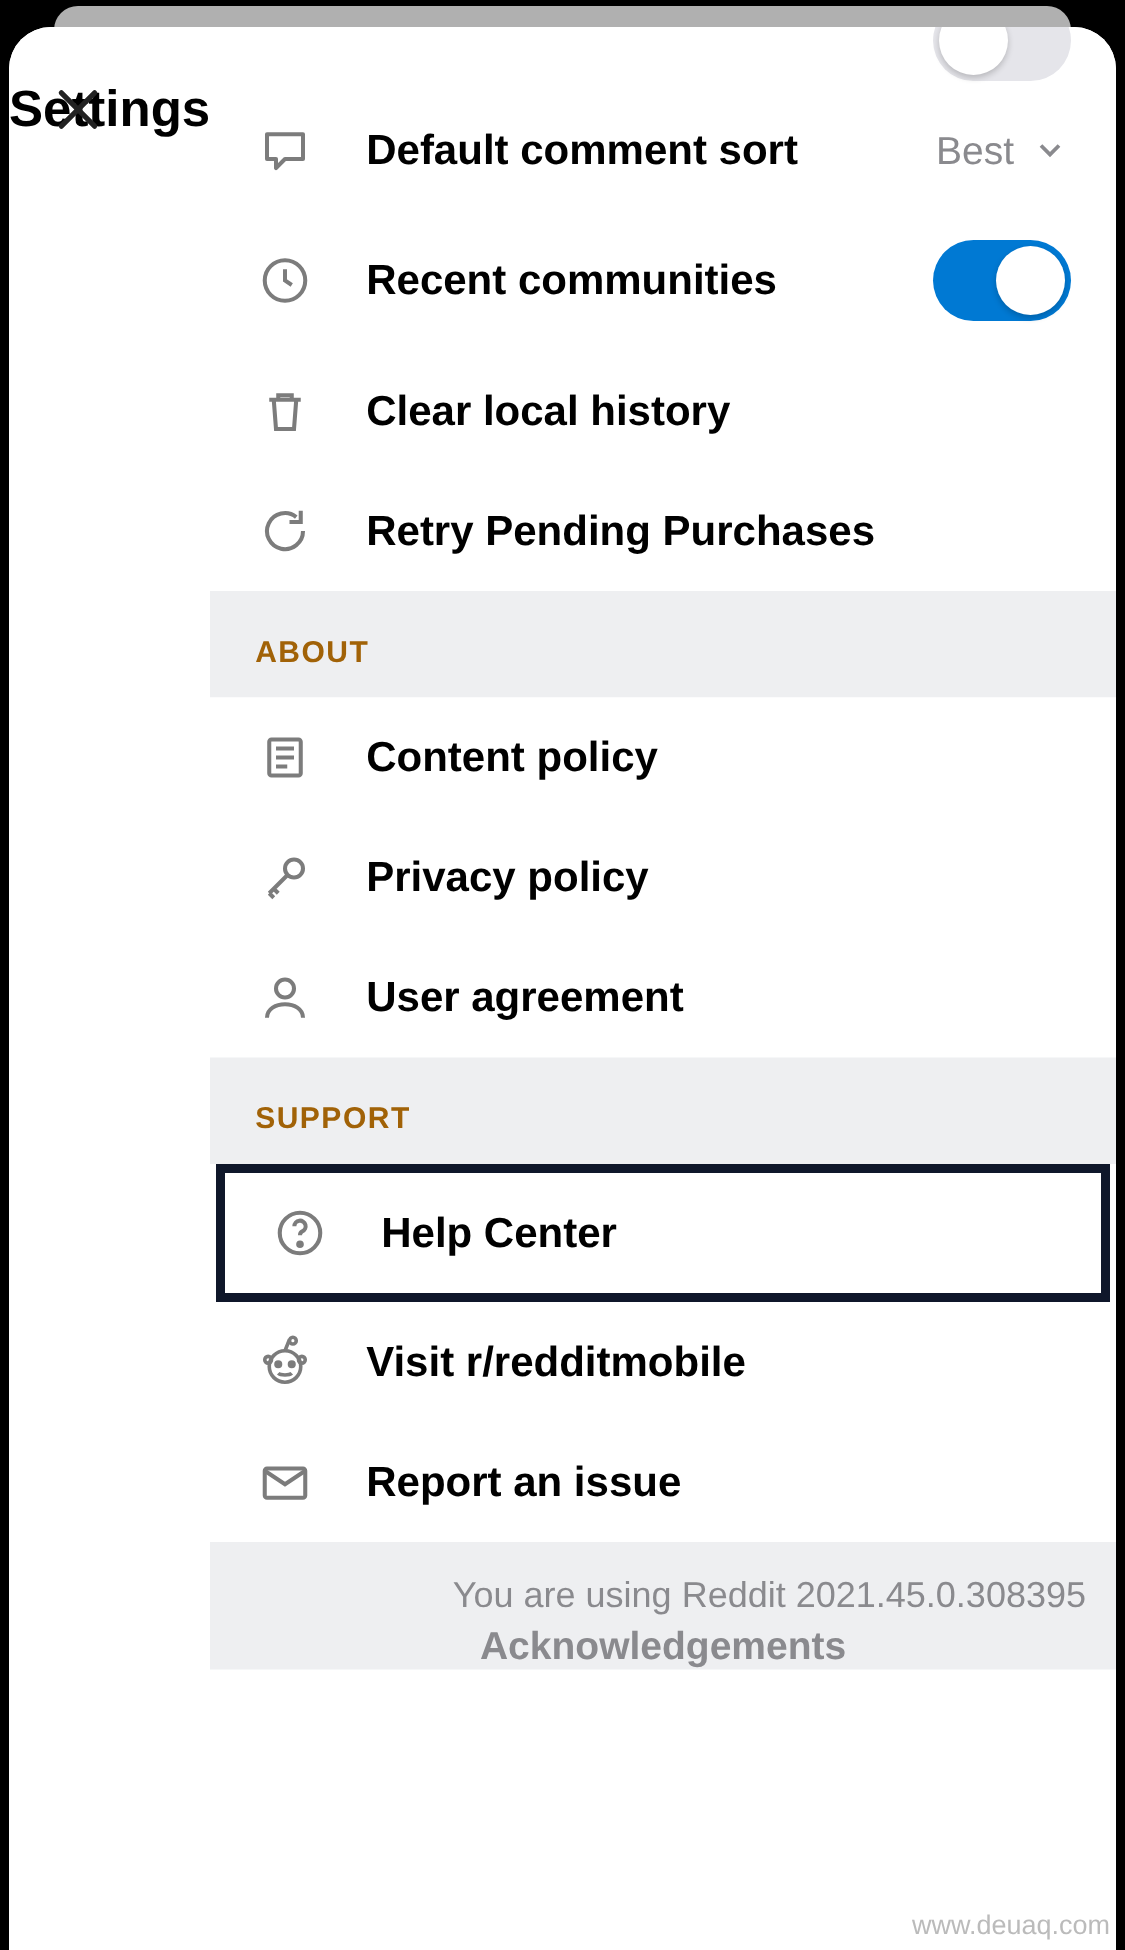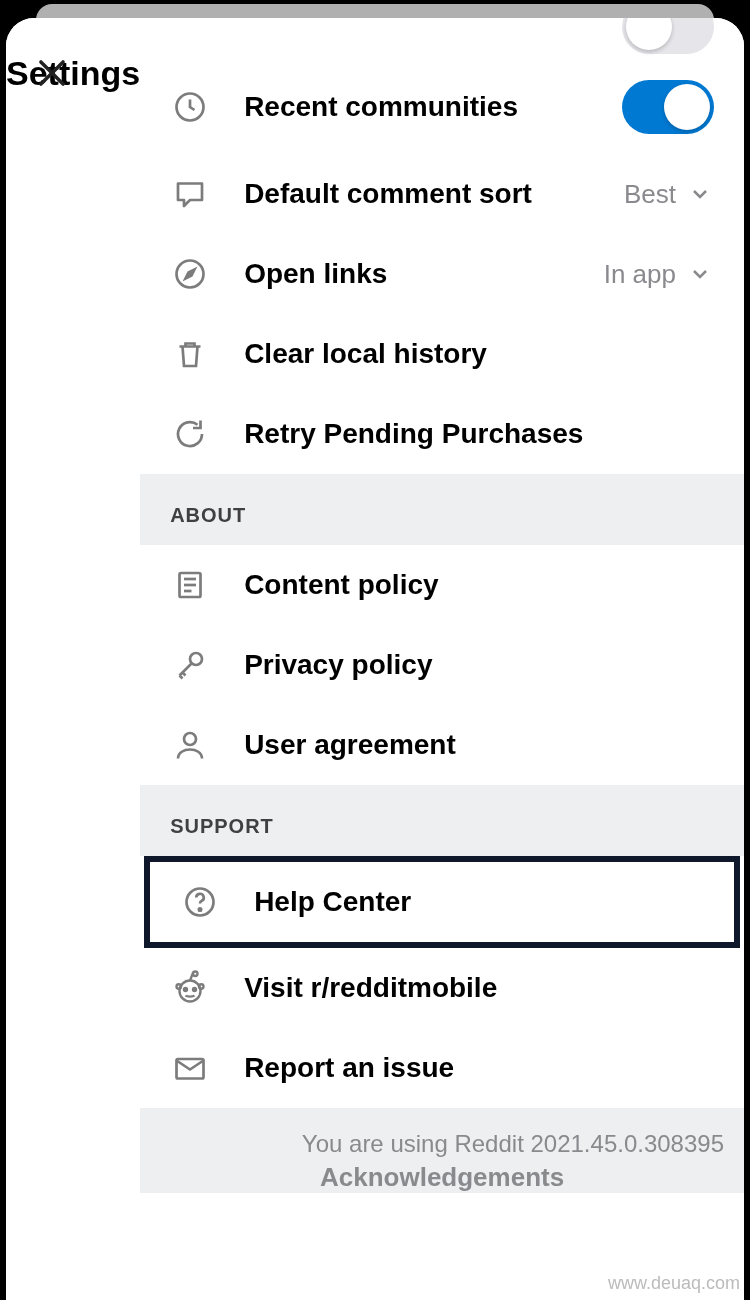--- a/index.html
+++ b/index.html
@@ -143,21 +143,21 @@
     background: #fff;
     border-radius: 50%;
     box-shadow: 0 2px 4px rgba(0,0,0,0.2);
   }
   .section-header {
     background: #eeeff1;
     padding: 30px 30px 18px 30px;
     font-size: 20px;
     font-weight: 600;
     letter-spacing: 1px;
-    color: #404040;
+    color: #a16207;
     text-transform: uppercase;
   }
   .highlight-box {
     border: 6px solid #0f172a;
     margin: 0 4px;
   }
   .footer {
     background: #eeeff1;
     text-align: center;
     padding: 22px 20px 0 20px;
@@ -202,58 +202,43 @@
 
   <div class="content">
 
     <div class="partial-toggle-row">
       <div class="partial-toggle"></div>
     </div>
 
     <div class="row">
       <div class="row-icon">
         <svg viewBox="0 0 24 24" fill="none" stroke="currentColor" stroke-width="1.8">
-            <circle cx="12" cy="12" r="9"></circle>
-            <polyline points="12 7 12 12 15 14"></polyline>
-          </svg>
-      </div>
-      <div class="row-label">Recent communities</div>
-      <div class="toggle on"></div>
-    </div>
-
-    <div class="row">
-      <div class="row-icon">
-        <svg viewBox="0 0 24 24" fill="none" stroke="currentColor" stroke-width="1.8">
             <path d="M4 5h16v11H12l-4 4v-4H4z" stroke-linejoin="round"></path>
           </svg>
       </div>
       <div class="row-label">Default comment sort</div>
       <div class="row-value">Best</div>
       <div class="chevron">
         <svg viewBox="0 0 24 24" fill="none" stroke="currentColor" stroke-width="2.5">
             <polyline points="6 9 12 15 18 9"></polyline>
           </svg>
       </div>
     </div>
 
     <div class="row">
       <div class="row-icon">
         <svg viewBox="0 0 24 24" fill="none" stroke="currentColor" stroke-width="1.8">
             <circle cx="12" cy="12" r="9"></circle>
-            <polygon points="15 9 13 13 9 15 11 11" fill="currentColor"></polygon>
-          </svg>
-      </div>
-      <div class="row-label">Open links</div>
-      <div class="row-value">In app</div>
-      <div class="chevron">
-        <svg viewBox="0 0 24 24" fill="none" stroke="currentColor" stroke-width="2.5">
-            <polyline points="6 9 12 15 18 9"></polyline>
-          </svg>
-      </div>
-    </div>
+            <polyline points="12 7 12 12 15 14"></polyline>
+          </svg>
+      </div>
+      <div class="row-label">Recent communities</div>
+      <div class="toggle on"></div>
+    </div>
+
 
     <div class="row">
       <div class="row-icon">
         <svg viewBox="0 0 24 24" fill="none" stroke="currentColor" stroke-width="1.8">
             <path d="M5 7h14M9 7V5h6v2M7 7l1 13h8l1-13"></path>
           </svg>
       </div>
       <div class="row-label">Clear local history</div>
     </div>
 

